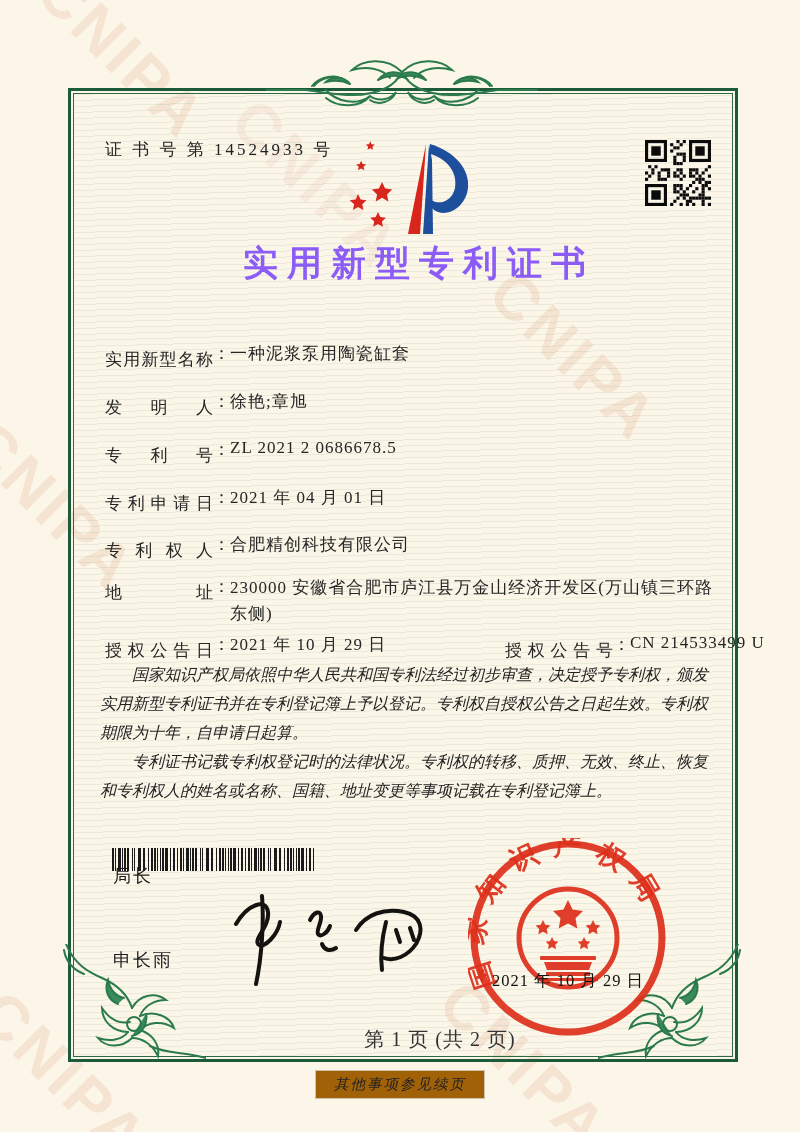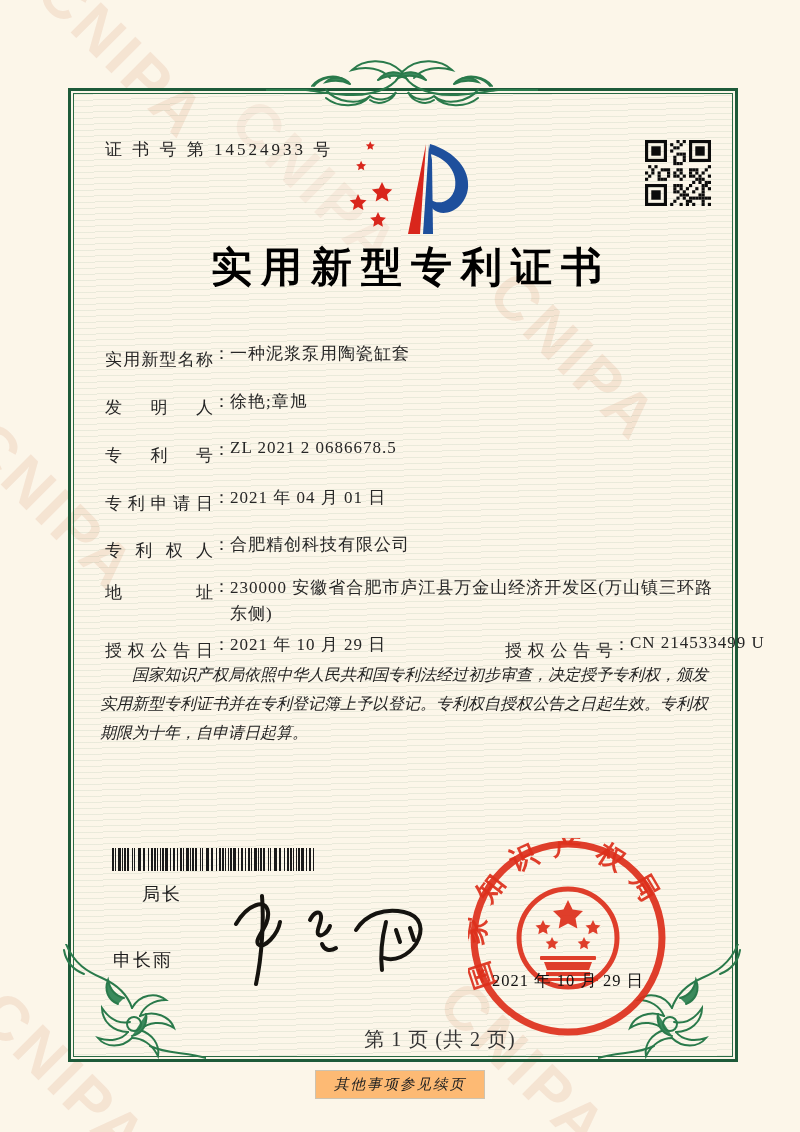--- a/index.html
+++ b/index.html
@@ -30,23 +30,23 @@
     background:
       repeating-linear-gradient(178.5deg,
         rgba(122,160,130,0.14) 0px, rgba(122,160,130,0.14) 1px,
         rgba(0,0,0,0) 1px, rgba(0,0,0,0) 6px);
   }
   .cert-no{
     position:absolute;left:105px;top:138px;
     font-size:17px;letter-spacing:3px;color:#222;
   }
   .title{
-    position:absolute;left:76px;top:240px;width:670px;
-    text-align:center;font-size:41px;font-weight:bold;
-    letter-spacing:9px;color:#000000;
+    position:absolute;left:84px;top:240px;width:670px;
+    text-align:center;font-size:35px;font-weight:bold;
+    letter-spacing:9px;color:#8b5cf6;
   }
   .field-row{position:absolute;left:105px;font-size:17px;color:#262626;white-space:nowrap;}
   .flabel{
     display:inline-block;width:108px;vertical-align:top;
     text-align:justify;text-align-last:justify;margin-top:6px;
   }
   .fvalue{display:inline-block;vertical-align:top;letter-spacing:1px;}
   .fvalue-wrap{white-space:normal;width:492px;line-height:26px;}
   .grant-right{position:absolute;left:400px;top:0;}
   .paras{
@@ -63,21 +63,21 @@
   .seal-date{
     position:absolute;left:468px;top:970px;width:200px;text-align:center;
     font-size:16.5px;color:#111;letter-spacing:1px;white-space:nowrap;
   }
   .page-info{
     position:absolute;left:68px;top:1026px;width:744px;text-align:center;
     font-size:20px;color:#333;letter-spacing:1px;
   }
   .cont-box{
     position:absolute;left:400px;top:1070px;transform:translateX(-50%);
-    border:1px solid #cdc3b0;background:#fdba74;
+    border:1px solid #cdc3b0;background:#a16207;
     padding:4px 18px;font-size:14.5px;font-style:italic;color:#222;
     letter-spacing:2px;white-space:nowrap;
   }
   svg{display:block;}
 </style>
 </head>
 <body>
 
 <div class="wm" style="left:18px;top:18px;">CNIPA</div>
 <div class="wm" style="left:212px;top:148px;color:rgba(228,185,158,0.18);">CNIPA</div>
@@ -308,20 +308,21 @@
 </div>
 <div class="field-row" style="top:633px;width:612px;">
   <span class="flabel">授权公告日</span><span>：</span><span class="fvalue">2021 年 10 月 29 日</span>
   <span class="grant-right">
     <span class="flabel">授权公告号</span><span>：</span><span class="fvalue">CN 214533499 U</span>
   </span>
 </div>
 
 <div class="paras">
   <p>国家知识产权局依照中华人民共和国专利法经过初步审查，决定授予专利权，颁发实用新型专利证书并在专利登记簿上予以登记。专利权自授权公告之日起生效。专利权期限为十年，自申请日起算。</p>
+  <p>专利证书记载专利权登记时的法律状况。专利权的转移、质押、无效、终止、恢复和专利权人的姓名或名称、国籍、地址变更等事项记载在专利登记簿上。</p>
 </div>
 
 <svg class="abs" style="left:112px;top:848px;" width="206" height="23" viewBox="0 0 206 23" id="barcode">
     <rect x="0" y="0" width="2" height="23" fill="#1a1a1a"></rect>
     <rect x="3" y="0" width="1" height="23" fill="#1a1a1a"></rect>
     <rect x="6" y="0" width="3" height="23" fill="#1a1a1a"></rect>
     <rect x="10" y="0" width="1" height="23" fill="#1a1a1a"></rect>
     <rect x="12" y="0" width="2" height="23" fill="#1a1a1a"></rect>
     <rect x="15" y="0" width="2" height="23" fill="#1a1a1a"></rect>
     <rect x="20" y="0" width="1" height="23" fill="#1a1a1a"></rect>
@@ -373,21 +374,21 @@
     <rect x="178" y="0" width="2" height="23" fill="#1a1a1a"></rect>
     <rect x="181" y="0" width="1" height="23" fill="#1a1a1a"></rect>
     <rect x="184" y="0" width="1" height="23" fill="#1a1a1a"></rect>
     <rect x="186" y="0" width="2" height="23" fill="#1a1a1a"></rect>
     <rect x="189" y="0" width="3" height="23" fill="#1a1a1a"></rect>
     <rect x="194" y="0" width="1" height="23" fill="#1a1a1a"></rect>
     <rect x="197" y="0" width="2" height="23" fill="#1a1a1a"></rect>
     <rect x="201" y="0" width="1" height="23" fill="#1a1a1a"></rect>
   </svg>
 
-<div class="officer" style="top:882px;margin-left:29px;">局长</div>
+<div class="officer" style="top:864px;">局长</div>
 <div class="officer" style="top:948px;text-align:center;">申长雨</div>
 
 <svg class="abs" style="left:218px;top:886px;" width="215" height="105" viewBox="0 0 215 105">
   <g fill="none" stroke="#15130f" stroke-width="4" stroke-linecap="round" stroke-linejoin="round">
     <path d="M18,38 C30,18 48,12 50,26 C52,40 36,52 40,58 C46,64 60,48 62,36"></path>
     <path d="M44,10 C46,34 44,70 38,98"></path>
     <path d="M92,34 C96,26 102,24 103,30 C104,36 98,44 100,48 C103,52 110,46 112,40"></path>
     <path d="M104,58 c2,6 8,8 14,4"></path>
     <path d="M138,44 C148,28 166,22 186,26 C204,30 206,44 198,58 C190,70 176,76 166,72"></path>
     <path d="M168,36 C164,52 162,68 164,84"></path>

